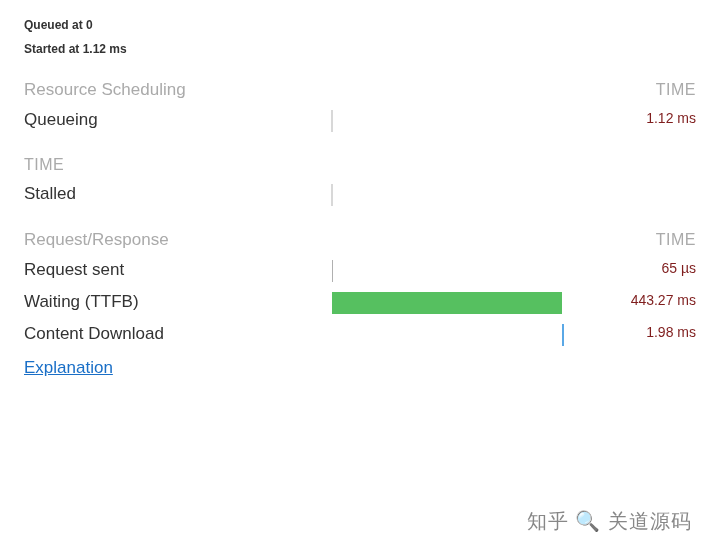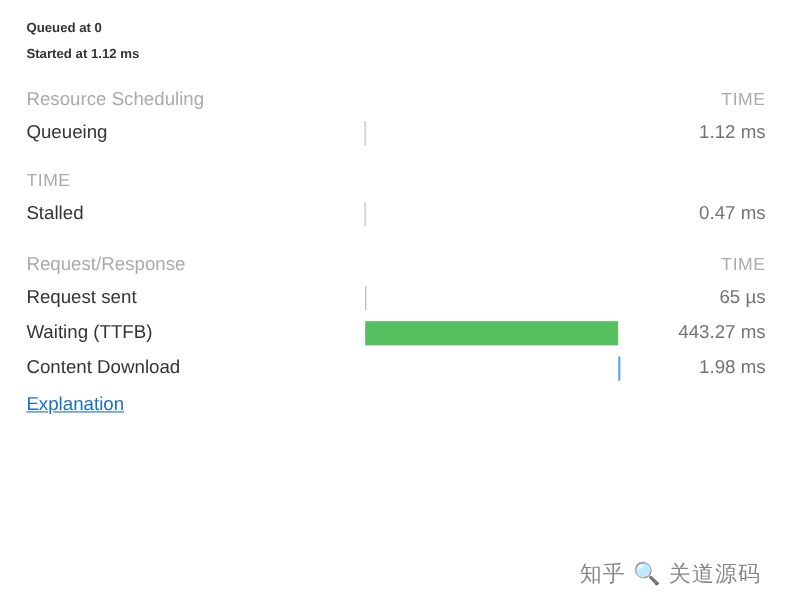--- a/index.html
+++ b/index.html
@@ -46,22 +46,22 @@
     font-size: 17px;
   }
   .row .bar-area {
     flex: 1;
     height: 22px;
     position: relative;
   }
   .row .value {
     flex: 0 0 120px;
     text-align: right;
-    color: #737373;
-    font-size: 17px;
+    color: #7f1d1d;
+    font-size: 14px;
   }
   .bar {
     position: absolute;
     top: 0;
     height: 22px;
   }
   .bar-queueing {
     left: 13px;
     width: 2px;
     background: #d8d8d8;
@@ -127,21 +127,20 @@
 
 <div class="section">
   <div class="section-header">
     <span class="time-col">TIME</span>
   </div>
   <div class="row">
     <div class="label">Stalled</div>
     <div class="bar-area">
       <div class="bar bar-stalled"></div>
     </div>
-    <div class="value">0.47 ms</div>
   </div>
 </div>
 
 <div class="section">
   <div class="section-header">
     <span>Request/Response</span>
     <span class="time-col">TIME</span>
   </div>
   <div class="row">
     <div class="label">Request sent</div>

